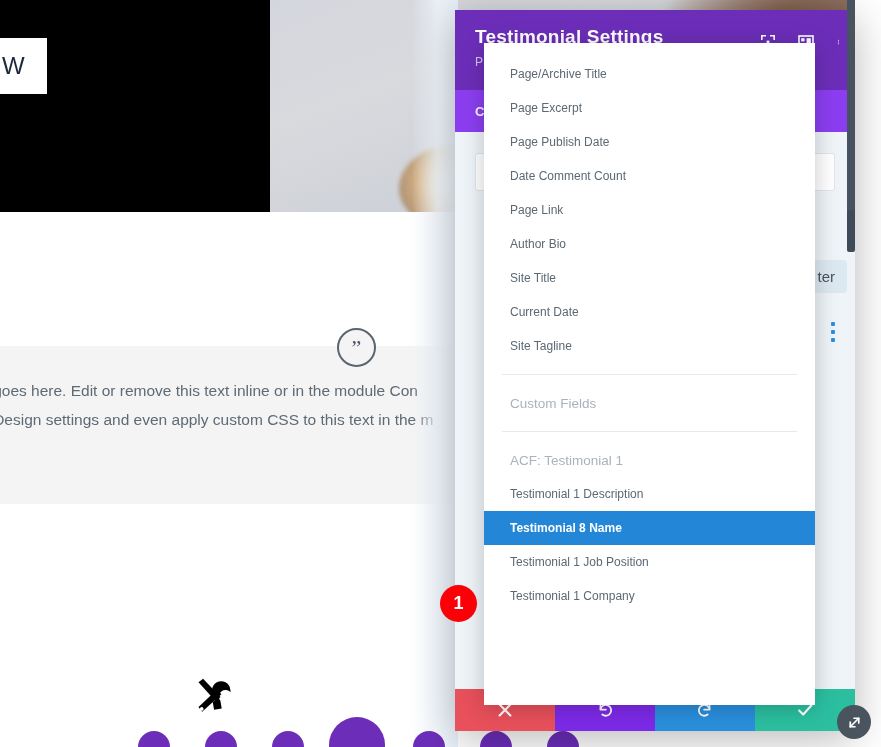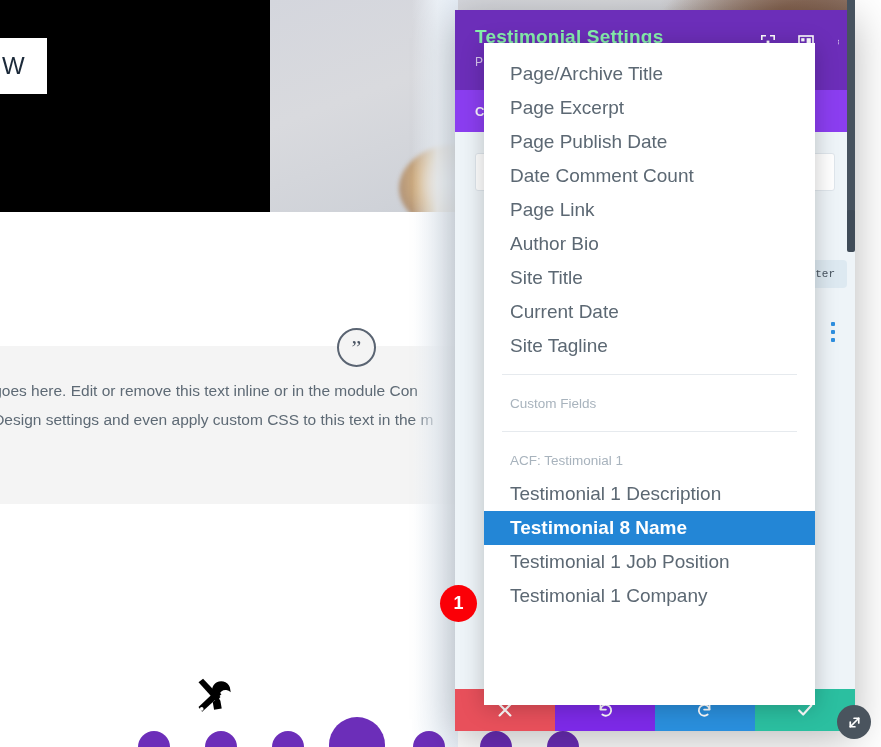--- a/index.html
+++ b/index.html
@@ -177,21 +177,21 @@
     background: #6c2eb9;
     padding: 16px 18px 0 20px;
     box-sizing: border-box;
     color: #ffffff;
   }
   .modal-title {
     font-size: 19px;
     font-weight: bold;
     letter-spacing: .2px;
     margin: 0 0 7px 0;
-    color: #86efac;
+    color: #ffffff;
   }
   .modal-breadcrumb {
     font-size: 12px;
     color: rgba(255,255,255,.72);
     margin: 0;
   }
   .header-icons {
     position: absolute;
     right: 14px;
     top: 24px;
@@ -252,23 +252,22 @@
   }
 
   
   .filter-btn {
     position: absolute;
     right: 8px;
     top: 128px;
     padding: 8px 12px;
     background: #dde9f1;
     border-radius: 4px;
-    font-size: 11px;
+    font-size: 15px;
     color: #47535f;
-    font-family: Liberation Mono, monospace;
   }
 
   .kebab-vert {
     position: absolute;
     right: 20px;
     top: 190px;
     width: 4px;
   }
   .kebab-vert i {
     display: block;
@@ -310,21 +309,21 @@
     z-index: 30;
   }
   .dd-list {
     padding: 14px 0 0 0;
   }
   .dd-item {
     height: 34px;
     display: flex;
     align-items: center;
     padding: 0 36px 0 26px;
-    font-size: 19px;
+    font-size: 12px;
     color: #5c6873;
     cursor: pointer;
     white-space: nowrap;
   }
   .dd-item.selected {
     background: #2386d6;
     color: #ffffff;
     font-weight: bold;
   }
   .dd-group-label {

